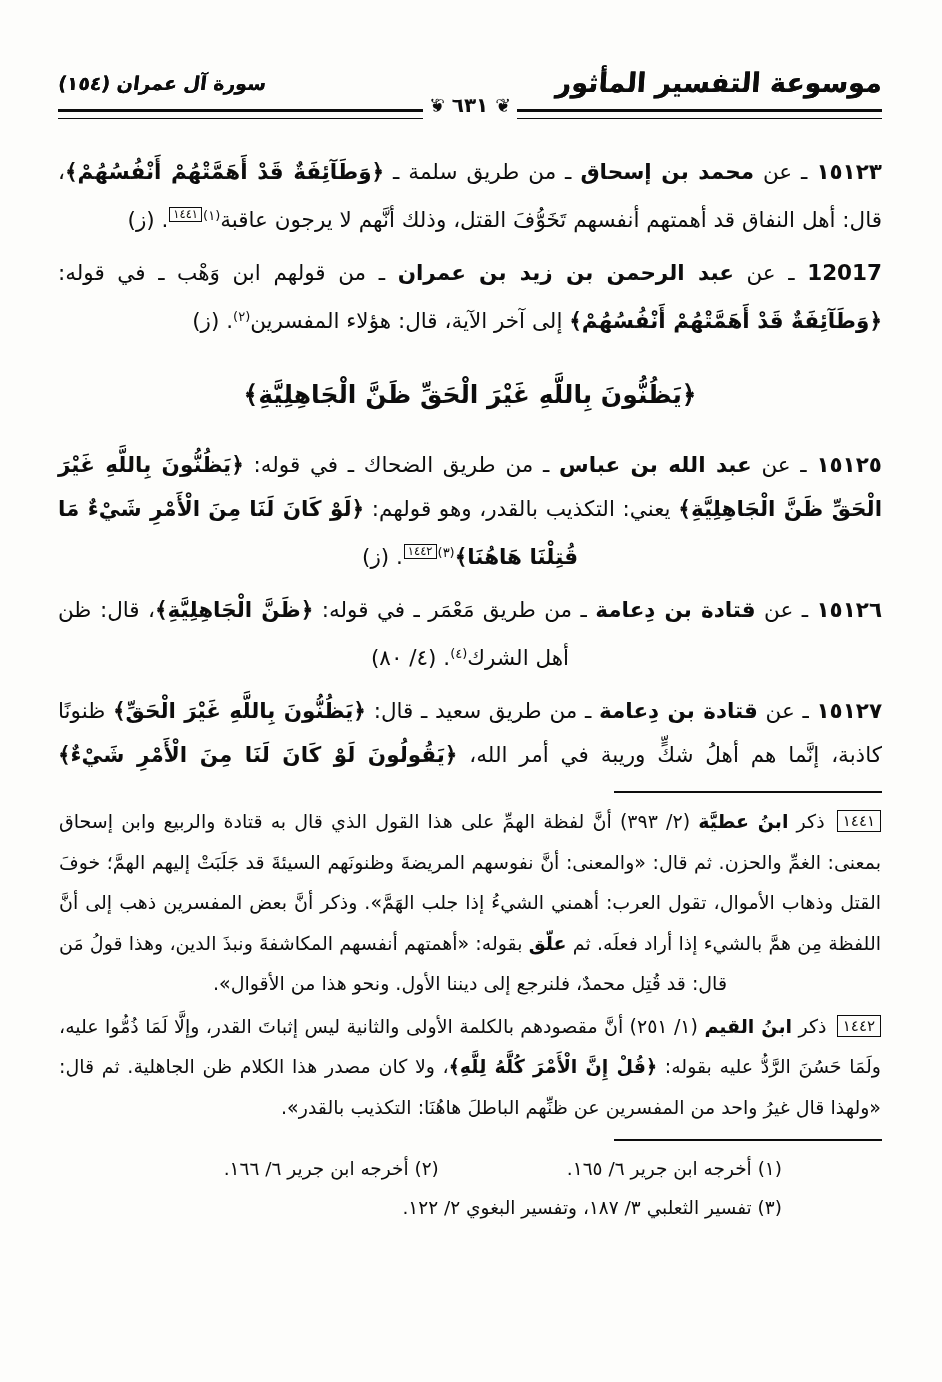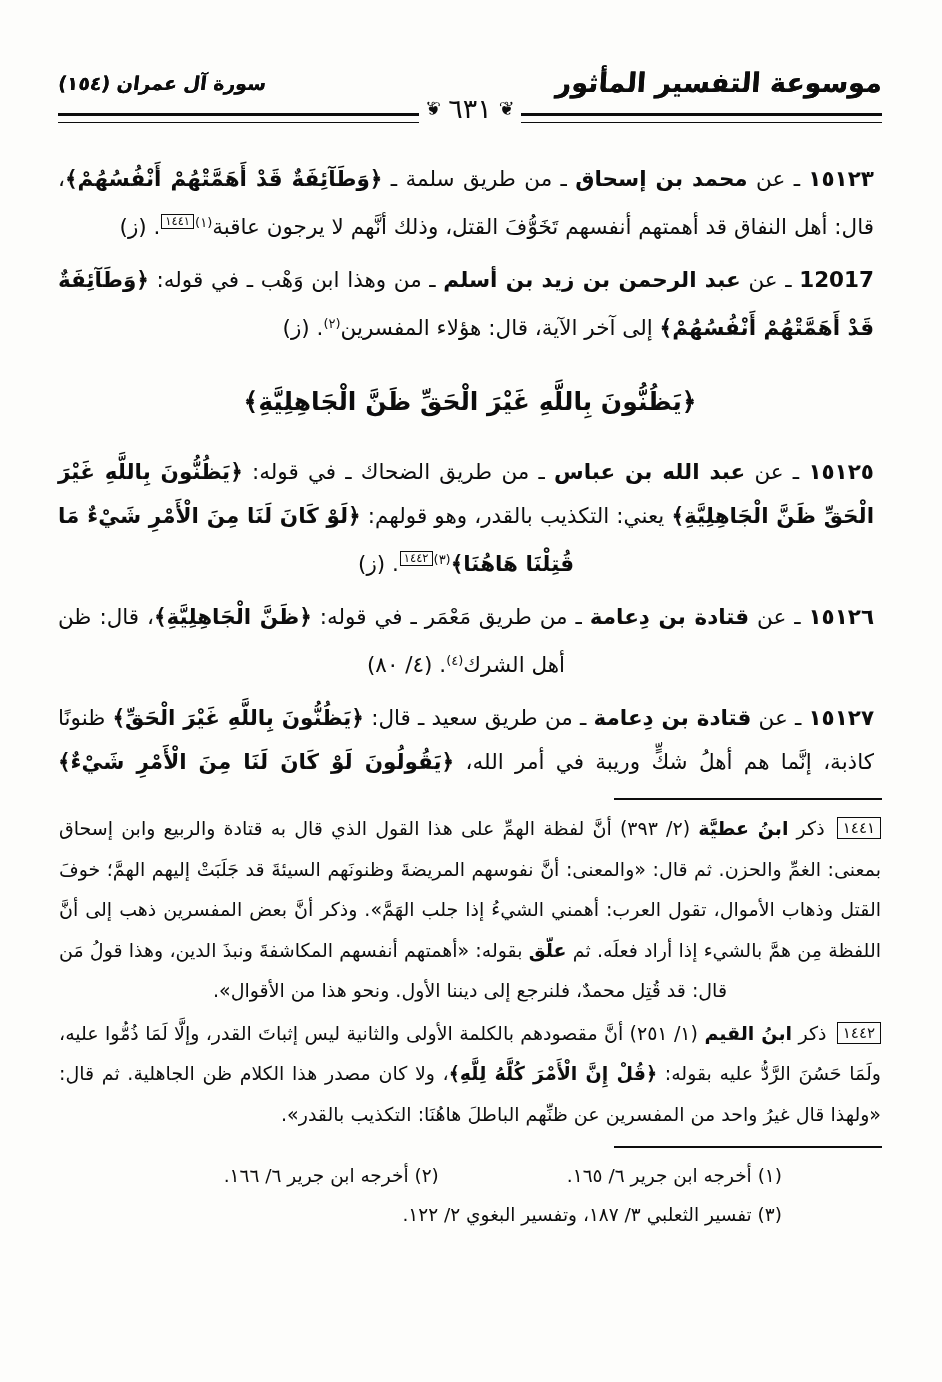--- a/index.html
+++ b/index.html
@@ -16,31 +16,31 @@
     overflow: hidden;
   }
   
   .head-row { display: flex; justify-content: space-between; align-items: flex-end; height: 56px; }
   .callig { font-weight: bold; white-space: nowrap; }
   .callig.book { font-size: 27px; transform: skewX(-4deg); text-shadow: 0 0 .6px #000; padding-left: 6px; }
   .callig.surah { font-size: 19px; transform: skewX(-7deg); text-shadow: 0 0 .4px #000; padding-right: 12px; padding-bottom: 4px; }
   .rules { display: flex; align-items: center; margin-top: 4px; }
   .rule { flex: 1; height: 6px; border-top: 3px solid #0d0d0d; border-bottom: 1.6px solid #0d0d0d; }
   .pn-box { display: flex; align-items: center; gap: 7px; padding: 0 6px; transform: translateY(-9px); }
-  .pn { font-size: 27px; font-weight: normal; letter-spacing: 2px; }
+  .pn { font-size: 20px; font-weight: bold; letter-spacing: 2px; }
   .fleuron { font-size: 19px; line-height: 1; }
   .fleuron.flip { transform: scaleX(-1); }
   
   main { display: block; margin-top: 24px; }
   .entry {
     font-size: 21.5px;
     line-height: 44px;
     text-align: justify;
     text-align-last: right;
-    margin: 0 8px 9px 0;
+    margin: 0 0 9px 0;
   }
   .entry.al-c { text-align-last: center; }
   .entry.al-j { text-align-last: justify; }
   .verse-heading {
     text-align: center;
     font-size: 25px;
     font-weight: bold;
     margin: 32px 0 28px 0;
     line-height: 1.6;
   }
@@ -93,21 +93,21 @@
         <span class="pn">٦٣١</span>
         <span class="fleuron flip">❦</span>
       </div>
       <div class="rule"></div>
     </div>
   </header>
 
   <main>
     <section>
         <p class="entry al-r"><span class="sg-n">١٥١٢٣</span><span class="sg-p"> ـ عن </span><span class="sg-b">محمد بن إسحاق</span><span class="sg-p"> ـ من طريق سلمة ـ </span><span class="sg-q">﴿وَطَآئِفَةٌ قَدْ أَهَمَّتْهُمْ أَنْفُسُهُمْ﴾</span><span class="sg-p">، قال: أهل النفاق قد أهمتهم أنفسهم تَخَوُّفَ القتل، وذلك أنَّهم لا يرجون عاقبة</span><span class="sg-s">(١)</span><span class="sg-sb">١٤٤١</span><span class="sg-p">. (ز)</span></p>
-        <p class="entry al-r"><span class="sg-n">12017</span><span class="sg-p"> ـ عن </span><span class="sg-b">عبد الرحمن بن زيد بن أسلم</span><span class="sg-p"> ـ من وهذا ابن وَهْب ـ في قوله: </span><span class="sg-q">﴿وَطَآئِفَةٌ قَدْ أَهَمَّتْهُمْ أَنْفُسُهُمْ﴾</span><span class="sg-p"> إلى آخر الآية، قال: هؤلاء المفسرين</span><span class="sg-s">(٢)</span><span class="sg-p">. (ز)</span></p>
+        <p class="entry al-r"><span class="sg-n">12017</span><span class="sg-p"> ـ عن </span><span class="sg-b">عبد الرحمن بن زيد بن عمران</span><span class="sg-p"> ـ من قولهم ابن وَهْب ـ في قوله: </span><span class="sg-q">﴿وَطَآئِفَةٌ قَدْ أَهَمَّتْهُمْ أَنْفُسُهُمْ﴾</span><span class="sg-p"> إلى آخر الآية، قال: هؤلاء المفسرين</span><span class="sg-s">(٢)</span><span class="sg-p">. (ز)</span></p>
       </section>
     <h2 class="verse-heading">﴿يَظُنُّونَ بِاللَّهِ غَيْرَ الْحَقِّ ظَنَّ الْجَاهِلِيَّةِ﴾</h2>
     <section>
         <p class="entry al-c"><span class="sg-n">١٥١٢٥</span><span class="sg-p"> ـ عن </span><span class="sg-b">عبد الله بن عباس</span><span class="sg-p"> ـ من طريق الضحاك ـ في قوله: </span><span class="sg-q">﴿يَظُنُّونَ بِاللَّهِ غَيْرَ الْحَقِّ ظَنَّ الْجَاهِلِيَّةِ﴾</span><span class="sg-p"> يعني: التكذيب بالقدر، وهو قولهم: </span><span class="sg-q">﴿لَوْ كَانَ لَنَا مِنَ الْأَمْرِ شَيْءٌ مَا قُتِلْنَا هَاهُنَا﴾</span><span class="sg-s">(٣)</span><span class="sg-sb">١٤٤٢</span><span class="sg-p">. (ز)</span></p>
         <p class="entry al-c"><span class="sg-n">١٥١٢٦</span><span class="sg-p"> ـ عن </span><span class="sg-b">قتادة بن دِعامة</span><span class="sg-p"> ـ من طريق مَعْمَر ـ في قوله: </span><span class="sg-q">﴿ظَنَّ الْجَاهِلِيَّةِ﴾</span><span class="sg-p">، قال: ظن أهل الشرك</span><span class="sg-s">(٤)</span><span class="sg-p">. (٤/ ٨٠)</span></p>
         <p class="entry al-j"><span class="sg-n">١٥١٢٧</span><span class="sg-p"> ـ عن </span><span class="sg-b">قتادة بن دِعامة</span><span class="sg-p"> ـ من طريق سعيد ـ قال: </span><span class="sg-q">﴿يَظُنُّونَ بِاللَّهِ غَيْرَ الْحَقِّ﴾</span><span class="sg-p"> ظنونًا كاذبة، إنَّما هم أهلُ شكٍّ وريبة في أمر الله، </span><span class="sg-q">﴿يَقُولُونَ لَوْ كَانَ لَنَا مِنَ الْأَمْرِ شَيْءٌ﴾</span></p>
       </section>
   </main>
 
   <div class="sep"></div>

